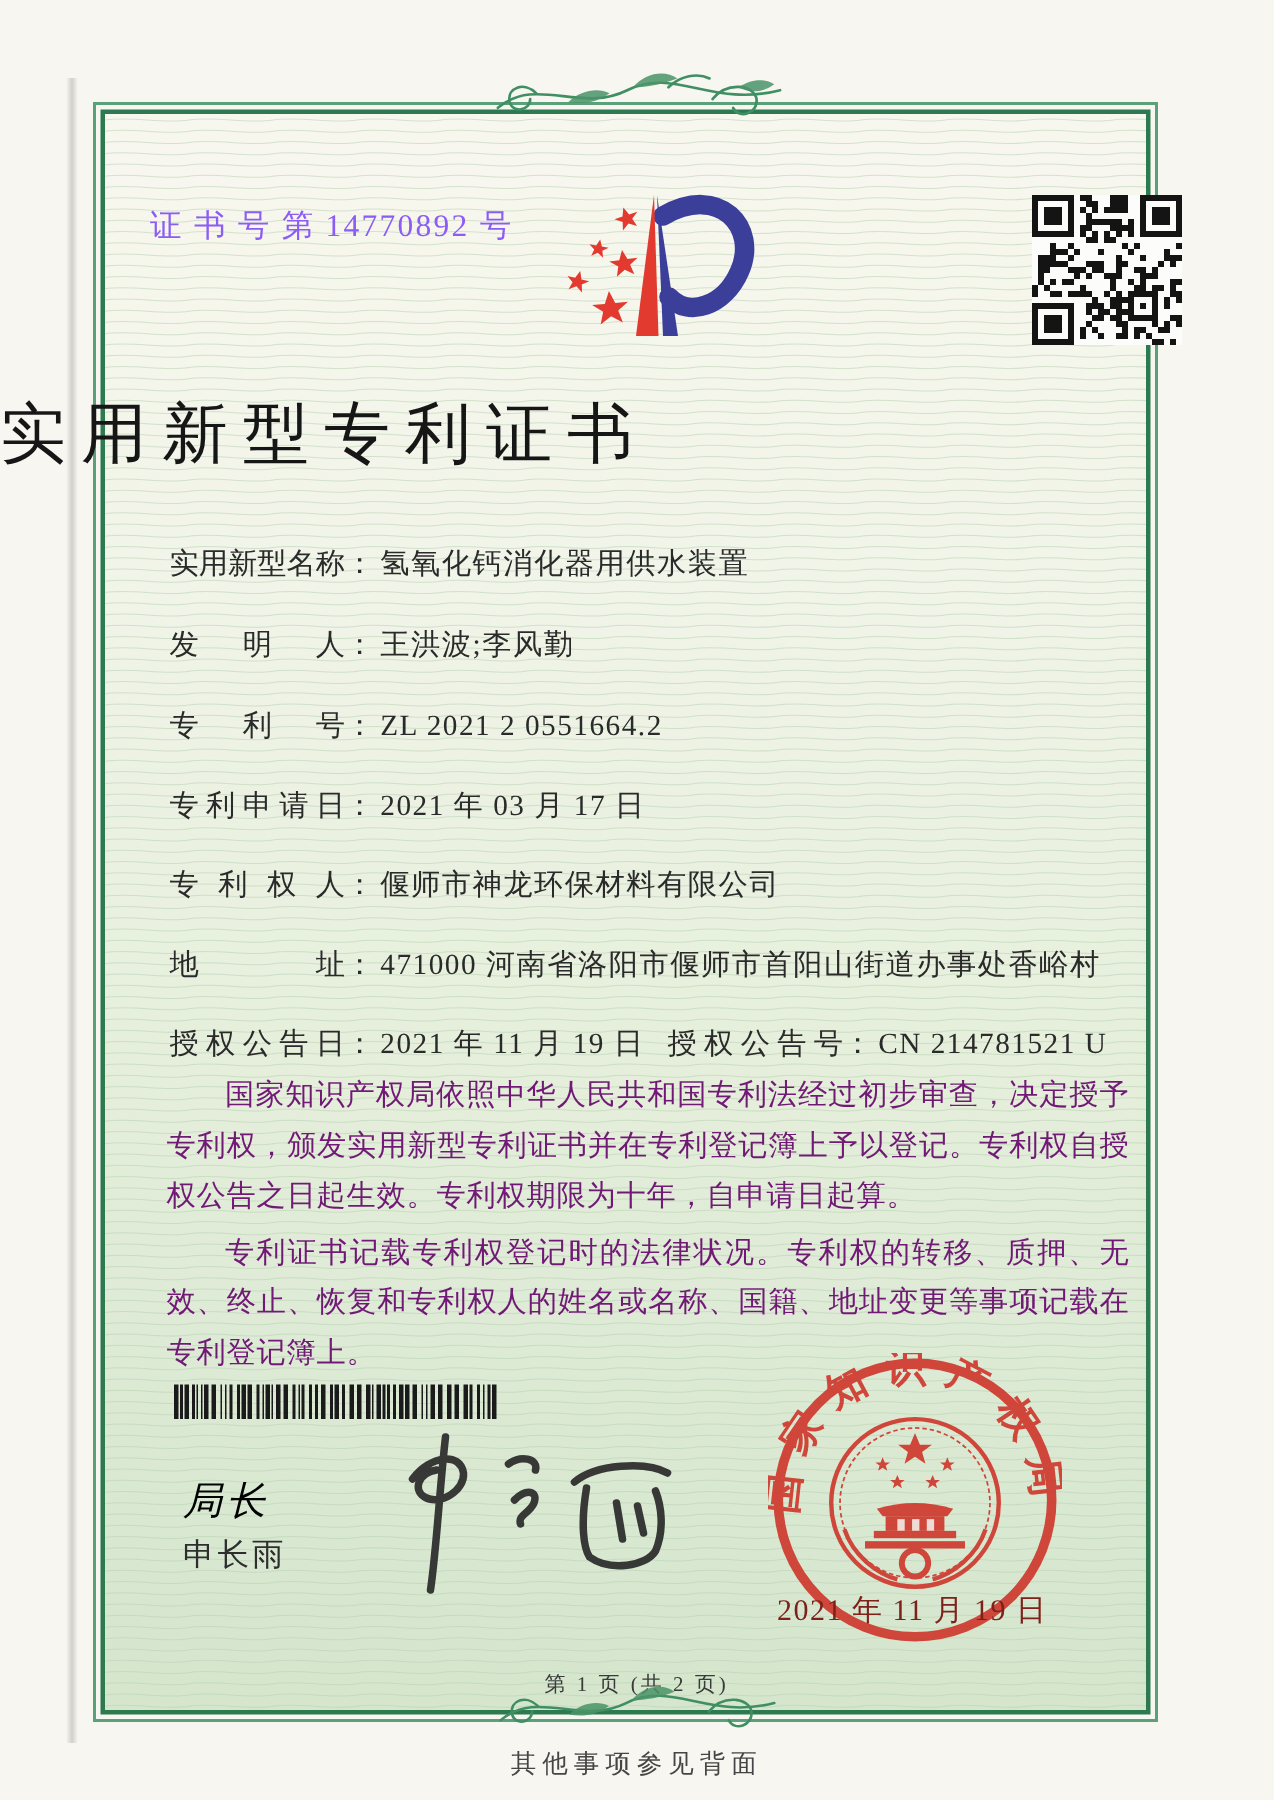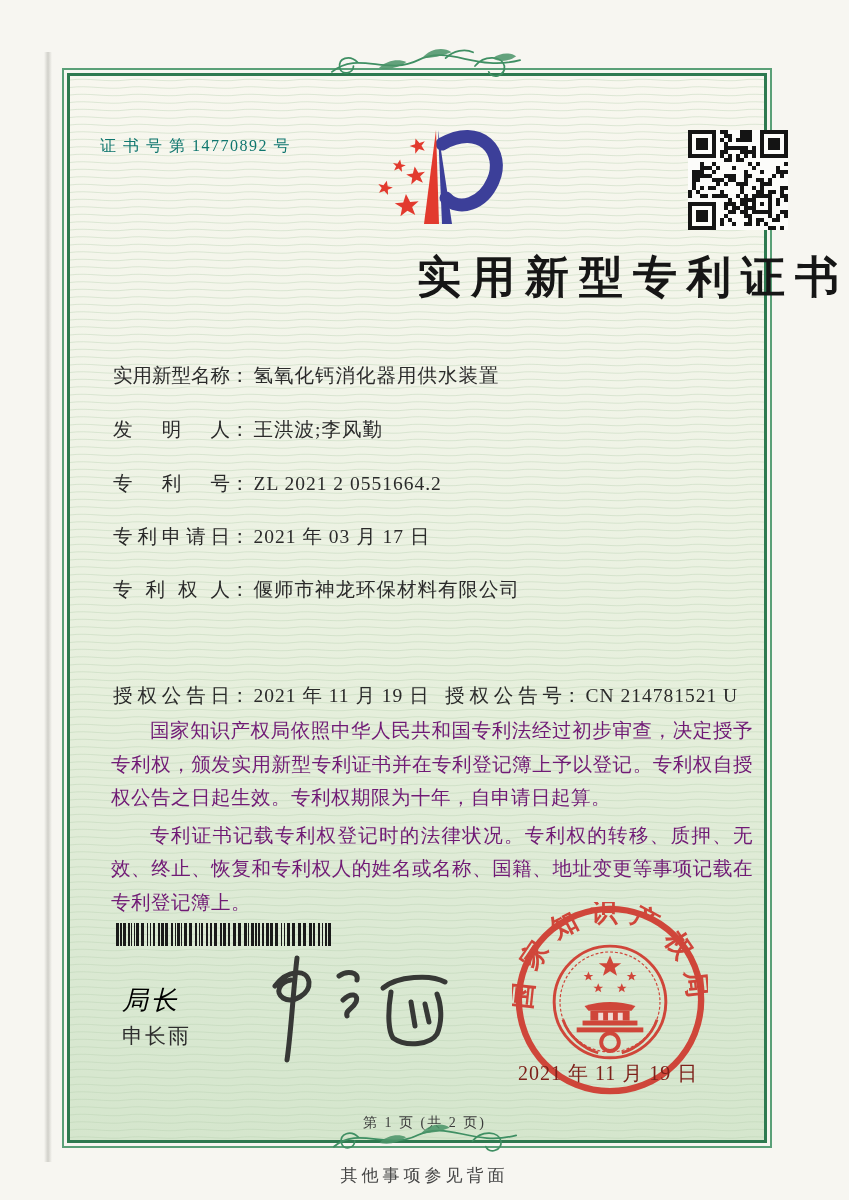--- a/index.html
+++ b/index.html
@@ -11,25 +11,25 @@
   .edge-shadow{position:absolute;left:44px;top:52px;width:8px;height:1110px;
     background:linear-gradient(90deg,rgba(110,110,100,0),rgba(110,110,100,.28),rgba(110,110,100,0));}
   
   .frame{position:absolute;left:62px;top:68px;width:706px;height:1076px;border:2px solid #5aa078;}
   .frame-inner{position:absolute;inset:3px;border:3px solid #2e7a50;overflow:hidden;
     background:linear-gradient(180deg,#f8f7ef 0%,#f1f4e8 30%,#e6efdc 58%,#dbe9d3 82%,#d5e6cd 100%);}
   .guilloche{position:absolute;left:0;top:0;}
   .ornament{position:absolute;z-index:5;}
   .content{position:absolute;inset:0;z-index:3;}
 
-  .cert-number{position:absolute;left:100px;top:136px;font-size:16px;letter-spacing:1.5px;color:#0f766e;}
+  .cert-number{position:absolute;left:100px;top:136px;font-size:21px;letter-spacing:1.5px;color:#8b5cf6;}
   .logo{position:absolute;left:362px;top:118px;}
   .qr{position:absolute;left:688px;top:130px;width:100px;height:100px;background:#fcfcfa;}
-  .title{position:absolute;left:0;top:248px;width:100%;text-align:right;
-    font-size:44px;font-weight:700;letter-spacing:10px;color:#161616;}
+  .title{position:absolute;left:0;top:260px;width:100%;text-align:left;
+    font-size:44px;font-weight:400;letter-spacing:10px;color:#161616;}
 
   .frow{position:absolute;left:113px;right:80px;height:28px;white-space:nowrap;font-size:19.5px;color:#2a2a2a;}
   .flabel{display:inline-block;width:117px;text-align:justify;text-align-last:justify;vertical-align:bottom;}
   .fcolon{display:inline-block;margin-right:4px;}
   .fvalue{letter-spacing:1px;}
   .grant{position:absolute;left:332px;top:0;white-space:nowrap;}
 
   .paras{position:absolute;left:111px;top:714px;width:642px;}
   .paras p{margin:0 0 4px 0;font-size:19.5px;line-height:33.5px;text-align:justify;
     text-indent:2em;letter-spacing:.5px;color:#701a75;}
@@ -449,20 +449,23 @@
     </div>
     <div class="frow" style="top:470px">
       <span class="flabel">专利号</span><span class="fcolon">：</span><span class="fvalue">ZL 2021 2 0551664.2</span>
     </div>
     <div class="frow" style="top:523px">
       <span class="flabel">专利申请日</span><span class="fcolon">：</span><span class="fvalue">2021 年 03 月 17 日</span>
     </div>
     <div class="frow" style="top:576px">
       <span class="flabel">专利权人</span><span class="fcolon">：</span><span class="fvalue">偃师市神龙环保材料有限公司</span>
     </div>
+    <div class="frow" style="top:629px">
+      <span class="flabel">地址</span><span class="fcolon">：</span><span class="fvalue">471000 河南省洛阳市偃师市首阳山街道办事处香峪村</span>
+    </div>
     <div class="frow" style="top:682px">
       <span class="flabel">授权公告日</span><span class="fcolon">：</span><span class="fvalue">2021 年 11 月 19 日</span>
       <span class="grant">
         <span class="flabel">授权公告号</span><span class="fcolon">：</span><span class="fvalue">CN 214781521 U</span>
       </span>
     </div>
 
     <div class="paras">
       <p>国家知识产权局依照中华人民共和国专利法经过初步审查，决定授予专利权，颁发实用新型专利证书并在专利登记簿上予以登记。专利权自授权公告之日起生效。专利权期限为十年，自申请日起算。</p>
       <p>专利证书记载专利权登记时的法律状况。专利权的转移、质押、无效、终止、恢复和专利权人的姓名或名称、国籍、地址变更等事项记载在专利登记簿上。</p>

